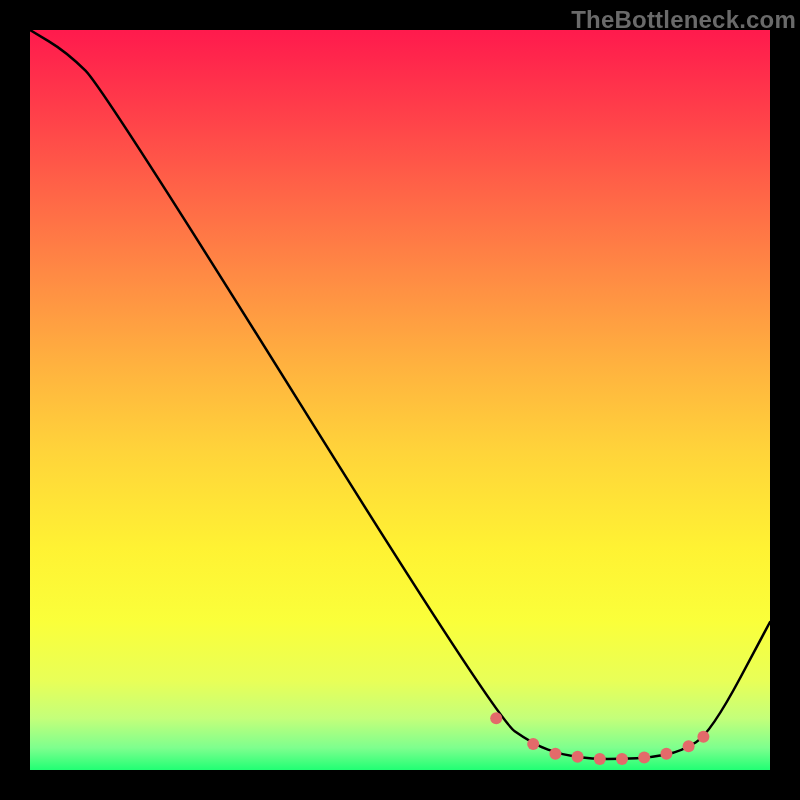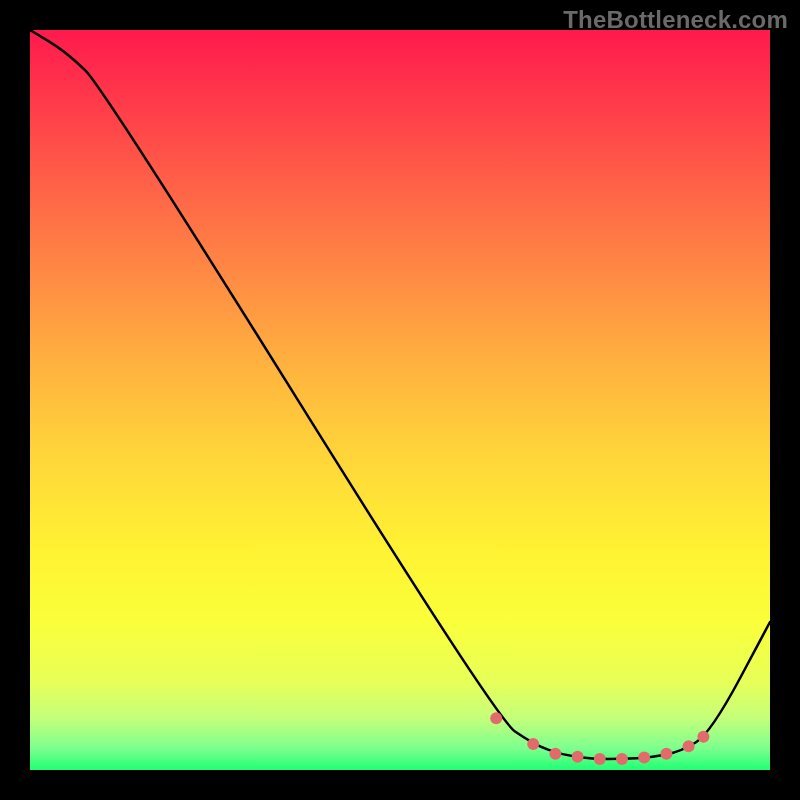--- a/index.html
+++ b/index.html
@@ -32,21 +32,21 @@
       #fff233 70%,
       #faff3a 80%,
       #e8ff58 88%,
       #c4ff7a 93%,
       #7eff8e 97%,
       #21ff74 100%);
   }
   .watermark {
     position: absolute;
     top: 6px;
-    right: 12px;
+    right: 4px;
     font-family: Arial, Helvetica, sans-serif;
     font-size: 24px;
     font-weight: 600;
     color: #6a6a6a;
     letter-spacing: 0.2px;
     text-align: right;
   }
   svg.curve {
     position: absolute;
     left: 0;

